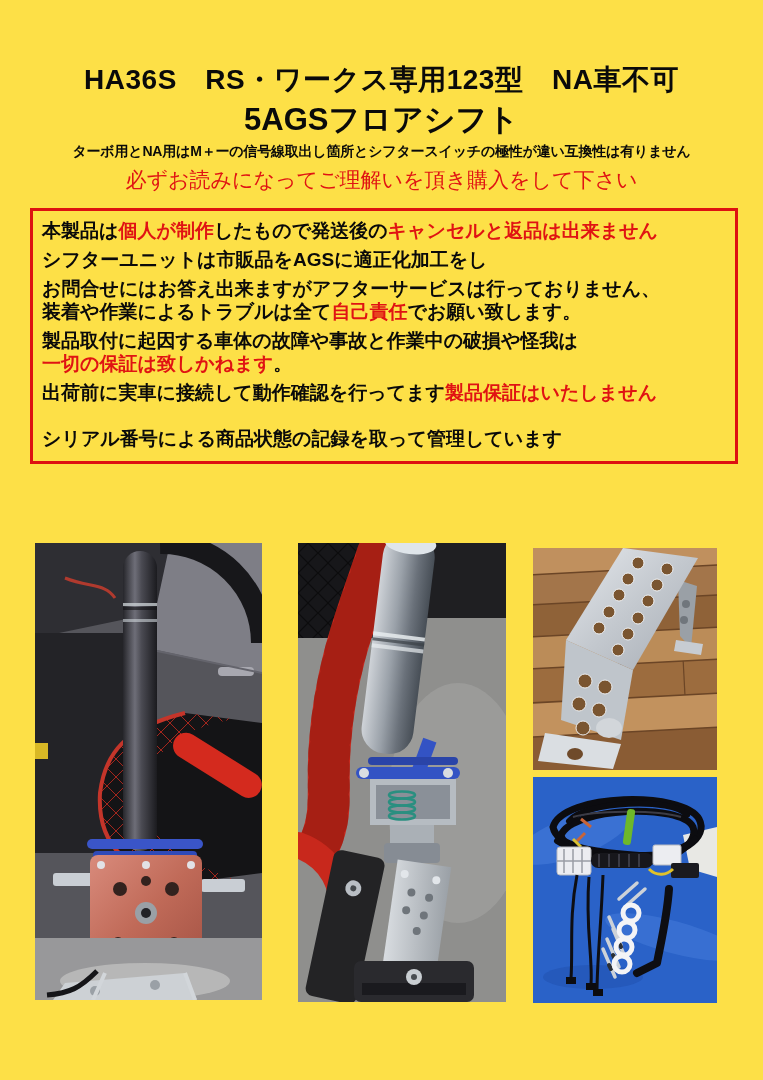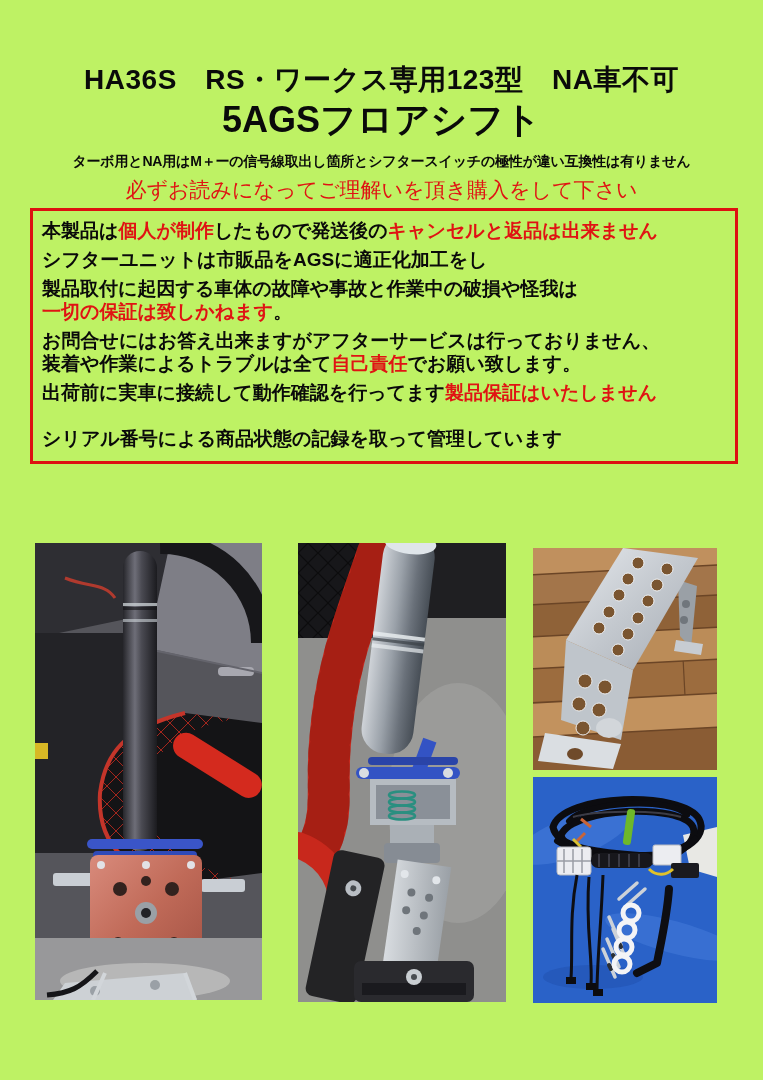--- a/index.html
+++ b/index.html
@@ -1,23 +1,23 @@
 <!DOCTYPE html>
 <html lang="ja"><head>
 <meta charset="utf-8">
 <style>
   html,body{margin:0;padding:0;background:#ffffff;}
   .page{
-    position:relative;width:763px;height:1080px;background:#bef264;overflow:hidden;
+    position:relative;width:763px;height:1080px;background:#fde047;overflow:hidden;
     font-family:"Liberation Sans","DejaVu Sans",sans-serif;color:#0a0a0a;
   }
   .header{position:absolute;top:0;left:0;width:763px;text-align:center;}
   .title1{margin:64px 0 0;font-size:28px;line-height:32px;font-weight:bold;letter-spacing:0.5px;}
-  .title2{margin:7px 0 0;font-size:36px;line-height:34px;font-weight:bold;}
-  .compat-note{margin:16px 0 0;font-size:14px;line-height:17px;font-weight:bold;letter-spacing:-0.2px;}
+  .title2{margin:7px 0 0;font-size:31px;line-height:34px;font-weight:bold;}
+  .compat-note{margin:6px 0 0;font-size:14px;line-height:17px;font-weight:bold;letter-spacing:-0.2px;}
   .must-read{margin:7px 0 0;font-size:21px;line-height:25px;font-weight:normal;}
   .notice-box{
     position:absolute;left:30px;top:208px;width:708px;box-sizing:border-box;
     border:3px solid #000000;padding:2px 9px 5px;
   }
   .notice-box p{margin:6px 0;font-size:19px;line-height:23px;font-weight:bold;letter-spacing:0;}
   figure{position:absolute;margin:0;padding:0;}
   figure svg{display:block;width:100%;height:100%;}
   #photo1{left:35px;top:543px;width:227px;height:457px;}
   #photo2{left:298px;top:543px;width:208px;height:459px;}
@@ -32,22 +32,22 @@
   <div class="header">
     <h1 class="title1">HA36S　RS・ワークス専用123型　NA車不可</h1>
     <h1 class="title2">5AGSフロアシフト</h1>
     <p class="compat-note">ターボ用とNA用はM＋ーの信号線取出し箇所とシフタースイッチの極性が違い互換性は有りません</p>
     <p class="must-read" id="mustRead" style="color: rgb(224, 19, 19);">必ずお読みになってご理解いを頂き購入をして下さい</p>
   </div>
 
   <section class="notice-box" id="noticeBox" style="border-color: rgb(221, 17, 17);">
       <p><span style="color: rgb(10, 10, 10);">本製品は</span><span style="color: rgb(224, 19, 19);">個人が制作</span><span style="color: rgb(10, 10, 10);">したもので発送後の</span><span style="color: rgb(224, 19, 19);">キャンセルと返品は出来ません</span></p>
       <p><span style="color: rgb(10, 10, 10);">シフターユニットは市販品をAGSに適正化加工をし</span><br></p>
+      <p><span style="color: rgb(10, 10, 10);">お問合せにはお答え出来ますがアフターサービスは行っておりません、</span><br><span style="color: rgb(10, 10, 10);">装着や作業によるトラブルは全て</span><span style="color: rgb(224, 19, 19);">自己責任</span><span style="color: rgb(10, 10, 10);">でお願い致します。</span></p>
       <p><span style="color: rgb(10, 10, 10);">製品取付に起因する車体の故障や事故と作業中の破損や怪我は</span><br><span style="color: rgb(224, 19, 19);">一切の保証は致しかねます</span><span style="color: rgb(10, 10, 10);">。</span></p>
-      <p><span style="color: rgb(10, 10, 10);">お問合せにはお答え出来ますがアフターサービスは行っておりません、</span><br><span style="color: rgb(10, 10, 10);">装着や作業によるトラブルは全て</span><span style="color: rgb(224, 19, 19);">自己責任</span><span style="color: rgb(10, 10, 10);">でお願い致します。</span></p>
       <p><span style="color: rgb(10, 10, 10);">出荷前に実車に接続して動作確認を行ってます</span><span style="color: rgb(224, 19, 19);">製品保証はいたしません</span><br><br><span style="color: rgb(10, 10, 10);">シリアル番号による商品状態の記録を取って管理しています</span></p>
     </section>
 
   <figure id="photo1" aria-label="shifter-installed-photo">
     <svg viewBox="0 0 227 457" preserveAspectRatio="none">
       <defs>
         <linearGradient id="gun1" x1="0" y1="0" x2="1" y2="0">
           <stop offset="0" stop-color="#26262b"></stop>
             <stop offset="0.35" stop-color="#6e6e78"></stop>
           <stop offset="0.55" stop-color="#4a4a52"></stop>

